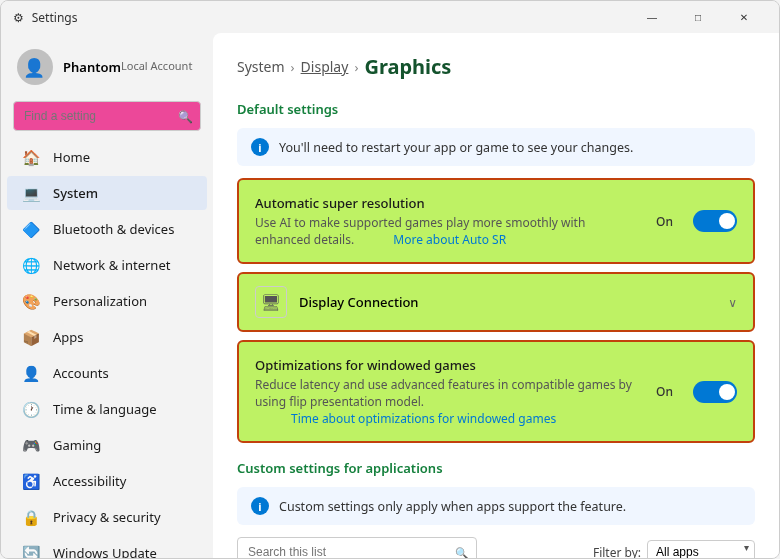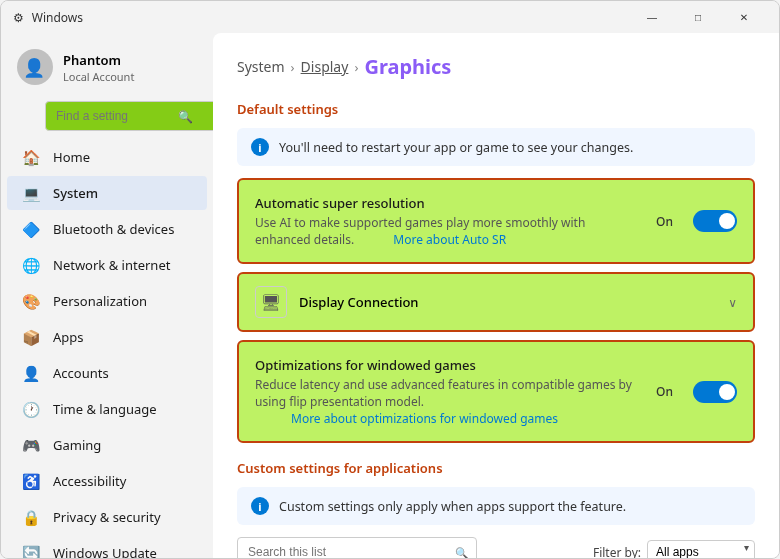--- a/index.html
+++ b/index.html
@@ -88,39 +88,38 @@
       height: 36px;
       border-radius: 50%;
       background: #c0c0c0;
       display: flex;
       align-items: center;
       justify-content: center;
       font-size: 18px;
       color: #555;
     }
 
-    .user-info { display: flex; flex-direction: column; }
+    .user-info { display: flex; flex-direction: row; }
     .user-name { font-weight: 600; font-size: 13px; }
     .user-type { font-size: 11px; color: #666; }
 
     .search-box {
       margin: 0 12px 8px;
       position: relative;
     }
 
     .search-box input {
       width: 100%;
       height: 30px;
       border: 1px solid #ccc;
       border-radius: 4px;
       padding: 0 28px 0 10px;
       font-size: 12px;
-      background: #84cc16;
+      background: #ec4899;
       outline: none;
-      margin-left: 32px;
     }
 
     .search-icon-wrap {
       position: absolute;
       right: 8px;
       top: 50%;
       transform: translateY(-50%);
       color: #666;
       font-size: 12px;
     }
@@ -165,33 +164,33 @@
       align-items: center;
       gap: 6px;
       font-size: 14px;
       color: #555;
       margin-bottom: 20px;
     }
 
     .breadcrumb .crumb-active {
       font-weight: 700;
       font-size: 20px;
-      color: #8b5cf6;
+      color: #14532d;
     }
 
     .breadcrumb .arrow {
       font-size: 13px;
       color: #888;
     }
 
     .section-title {
       font-size: 13px;
       font-weight: 600;
       margin-bottom: 10px;
-      color: #c2410c;
+      color: #15803d;
     }
 
     .info-box {
       display: flex;
       align-items: center;
       gap: 10px;
       background: #f0f6ff;
       border-radius: 6px;
       padding: 10px 14px;
       margin-bottom: 12px;
@@ -359,21 +358,21 @@
     }
   </style>
 </head>
 <body>
 
 <div class="window">
 
   <div class="title-bar">
     <div class="title-bar-left">
       <span>⚙</span>
-      <span>Windows</span>
+      <span>Settings</span>
     </div>
     <div class="title-bar-controls">
       <button class="title-btn">—</button>
       <button class="title-btn">□</button>
       <button class="title-btn close">✕</button>
     </div>
   </div>
 
   <div class="content-area">
 
@@ -485,21 +484,21 @@
           <span class="chevron">∨</span>
         </div>
       </div>
 
       <div class="setting-row">
         <div class="setting-row-inner">
           <div class="setting-text">
             <div class="setting-label">Optimizations for windowed games</div>
             <div class="setting-desc">
               <span>Reduce latency and use advanced features in compatible games by using flip presentation model.</span><br>
-              <a class="setting-link">More about optimizations for windowed games</a>
+              <a class="setting-link">Time about optimizations for windowed games</a>
             </div>
           </div>
           <div class="toggle-wrap">
             <span class="toggle-label">On</span>
             <div class="toggle">
               <div class="toggle-track">
                 <div class="toggle-thumb"></div>
               </div>
             </div>
           </div>

